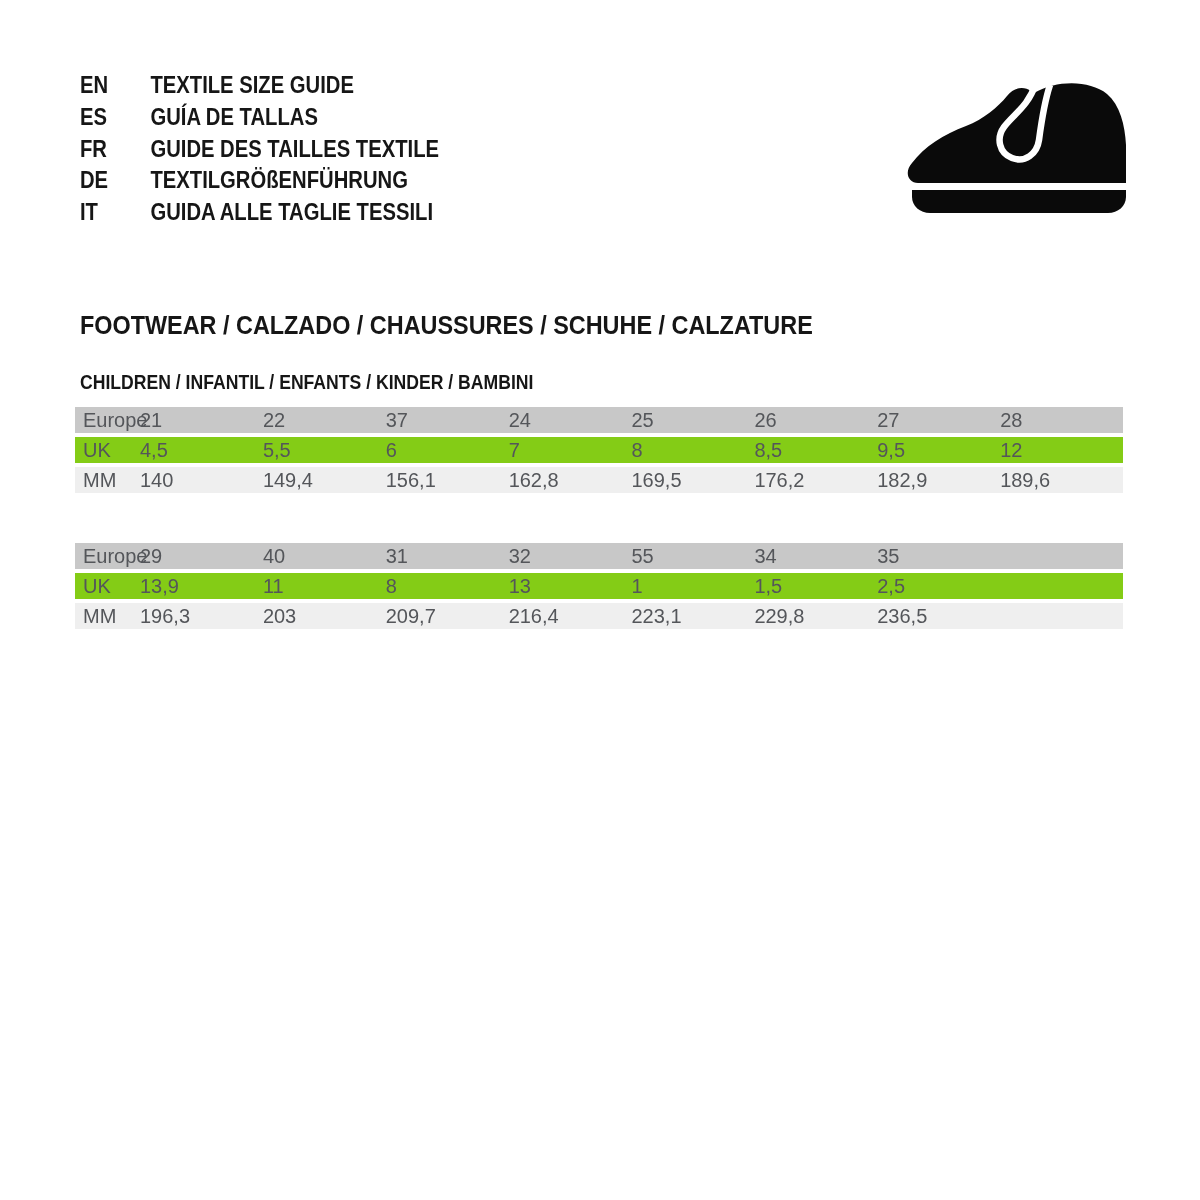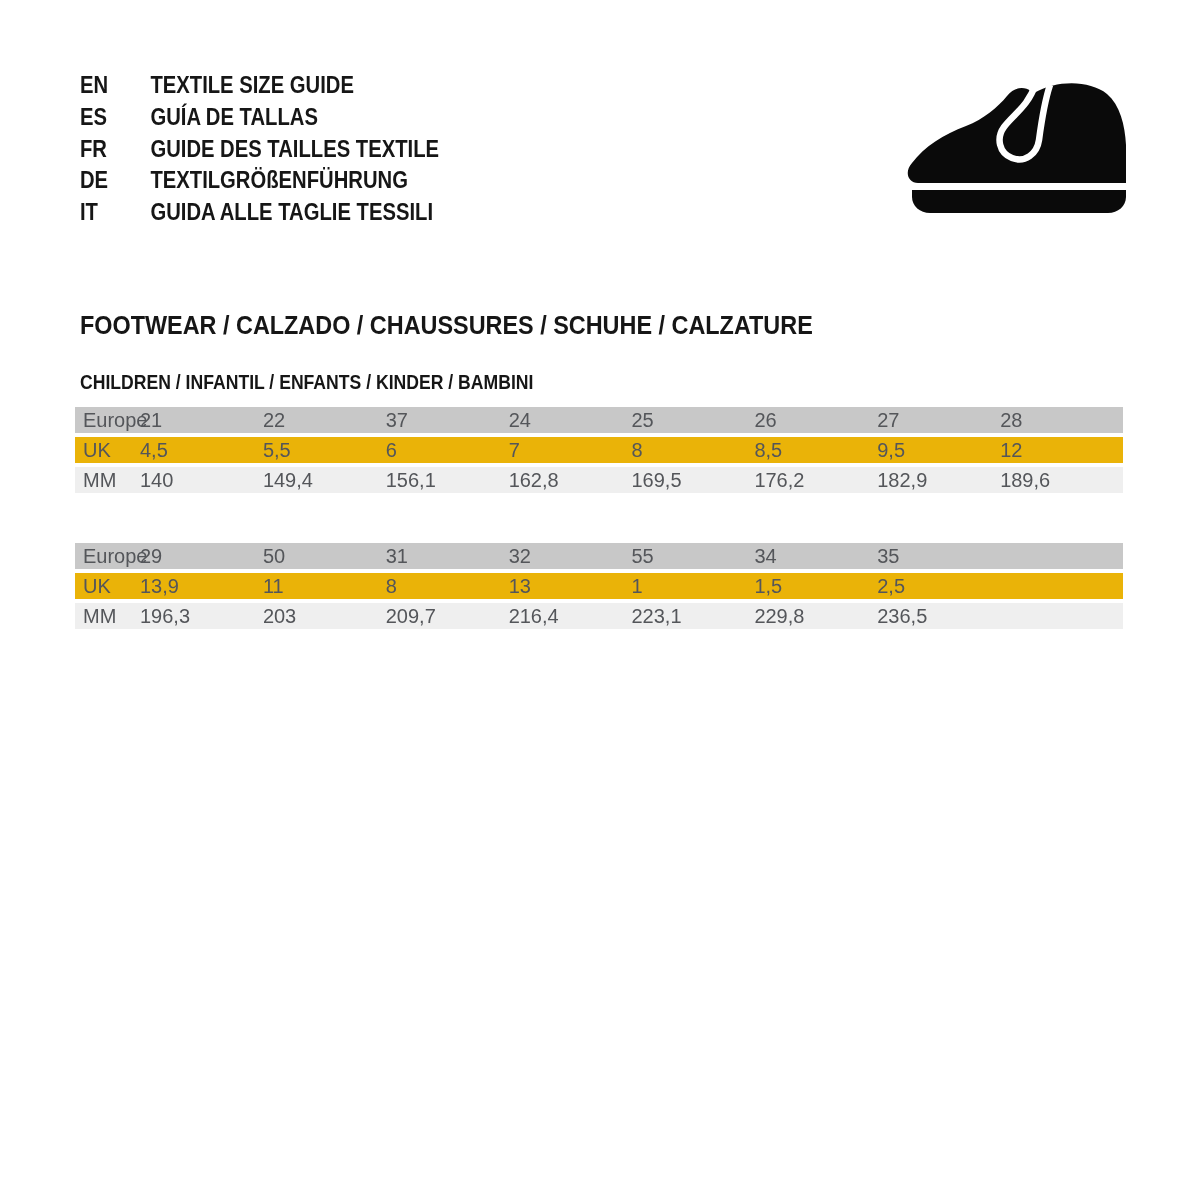--- a/index.html
+++ b/index.html
@@ -42,21 +42,21 @@
     border-collapse: separate; border-spacing: 0 4px;
     table-layout: fixed;
     font-size: 20px; color: #54565a;
   }
   .size-table.t1 { top: 403px; }
   .size-table.t2 { top: 539px; }
   .size-table td { height: 26px; padding: 0; vertical-align: middle; font-weight: normal; }
   .size-table td.label { text-align: left; padding-left: 8px; }
   .size-table col.c-label { width: 65px; }
   .row-eu td { background: #c8c8c8; margin-top: 26px; }
-  .row-uk td { background: #eab308; margin-top: 48px; }
+  .row-uk td { background: #84cc16; margin-top: 48px; }
   .row-mm td { background: #efefef; margin-left: 32px; }
 </style>
 </head>
 <body>
 
 <div class="lang-block">
   <div class="lang-row">
     <span class="lang-code">EN</span>
     <span class="lang-title">TEXTILE SIZE GUIDE</span>
   </div>
@@ -140,21 +140,21 @@
 
 <table class="size-table t2">
   <colgroup>
       <col class="c-label">
       <col span="8" class="c-data">
     </colgroup>
   <tbody>
   <tr class="row-eu">
     <td class="label">Europe</td>
     <td>29</td>
-    <td>50</td>
+    <td>40</td>
     <td>31</td>
     <td>32</td>
     <td>55</td>
     <td>34</td>
     <td>35</td>
     <td></td>
   </tr>
   <tr class="row-uk">
     <td class="label">UK</td>
     <td>13,9</td>

